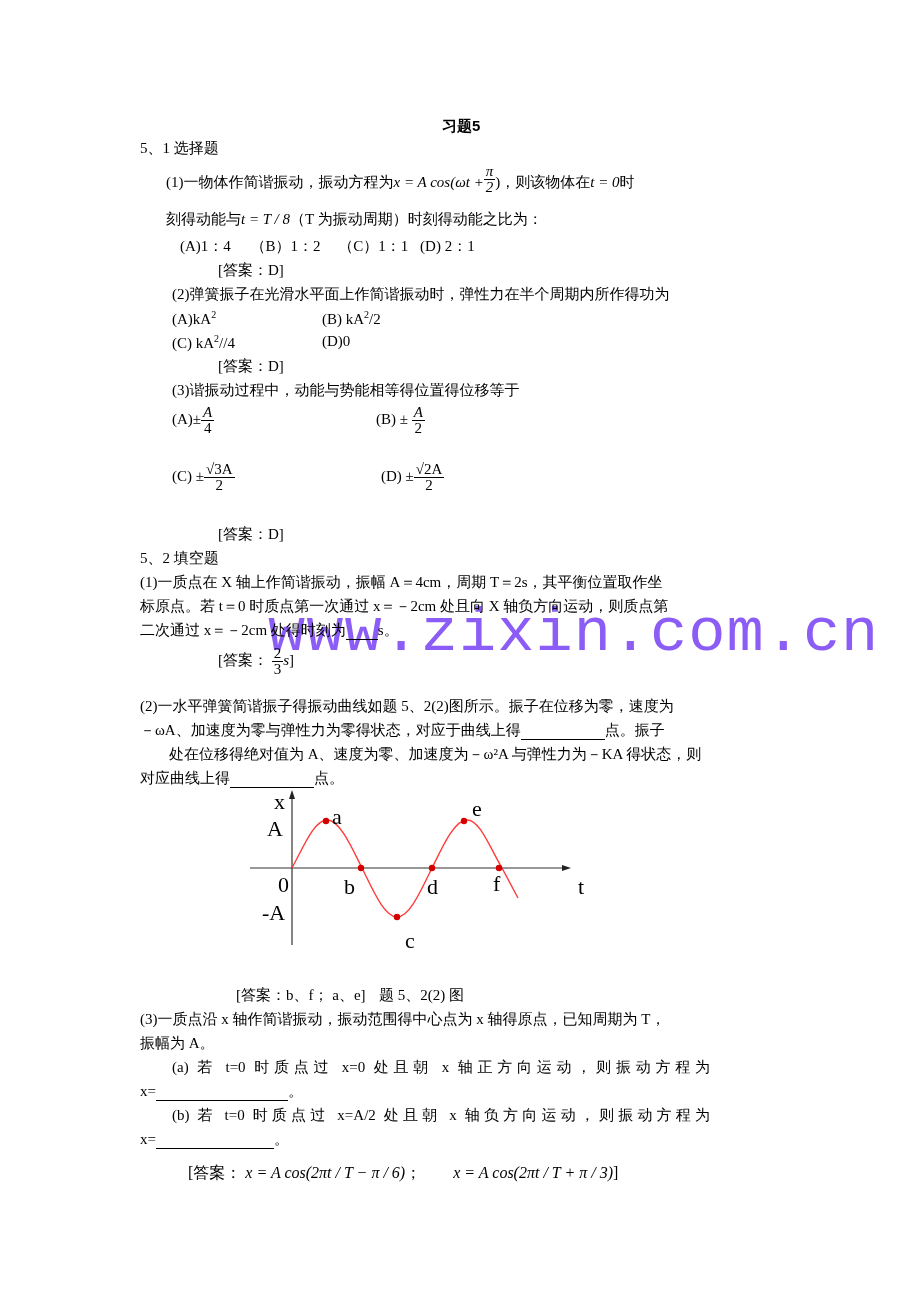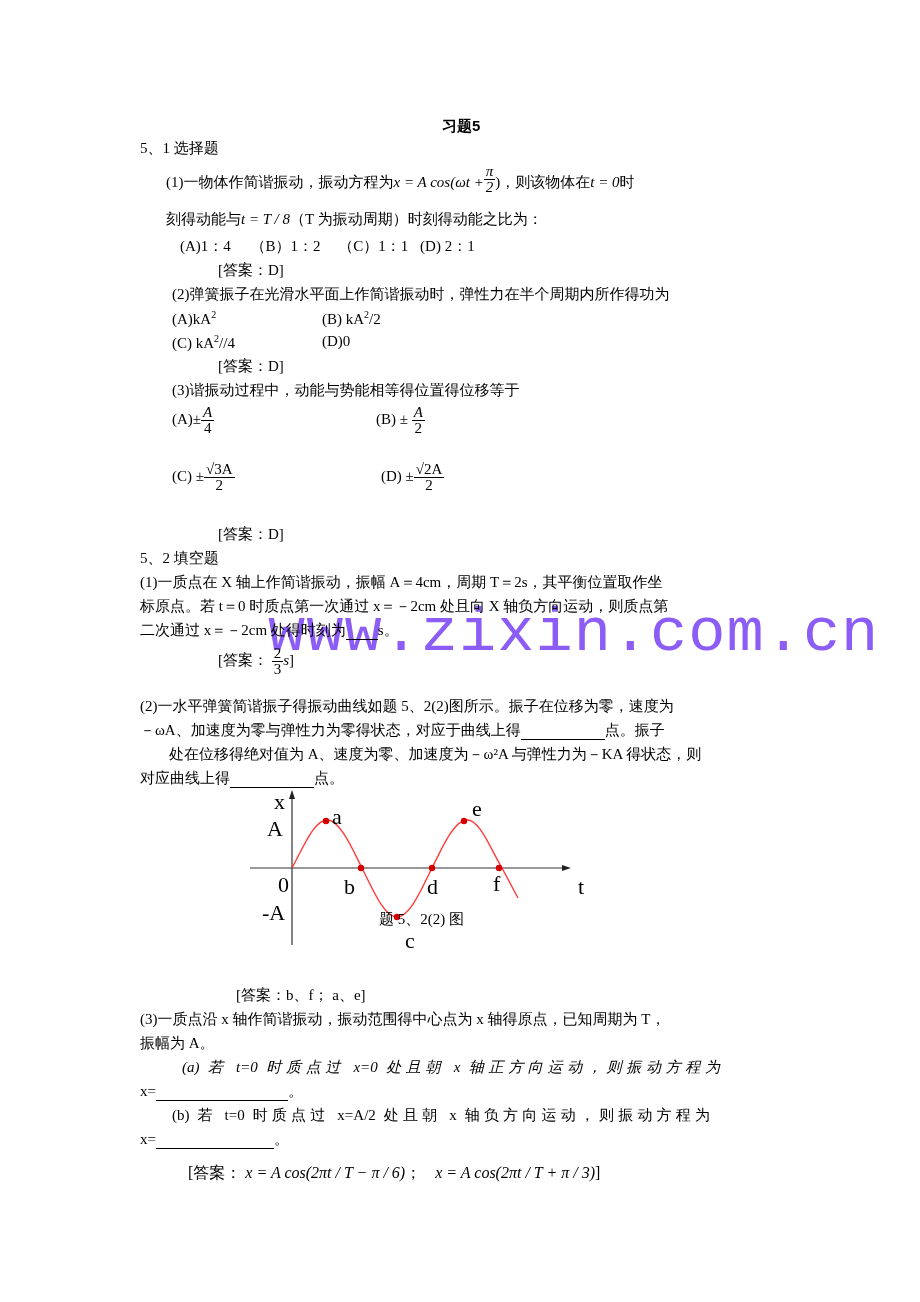--- a/index.html
+++ b/index.html
@@ -119,33 +119,33 @@
       <text x="332" y="824">a</text>
       <text x="344" y="894">b</text>
       <text x="405" y="948">c</text>
       <text x="427" y="894">d</text>
       <text x="472" y="816">e</text>
       <text x="493" y="891">f</text>
       <text x="578" y="894">t</text>
     </g>
   </svg>
 
-  <div class="abs" style="left:379px;top:910px;text-align:right;">题 5、2(2)  图</div>
+  <div class="abs" style="left:379px;top:986px;text-align:right;">题 5、2(2)  图</div>
   <div class="abs" style="left:236px;top:986px;">[答案：b、f；    a、e]</div>
 
   <div class="abs" style="left:140px;top:1010px;">(3)一质点沿 x 轴作简谐振动，振动范围得中心点为 x 轴得原点，已知周期为 T，</div>
   <div class="abs" style="left:140px;top:1034px;">振幅为 A。</div>
-  <div class="abs justify" style="left:182px;top:1058px;width:538px;font-style:italic;">(a) 若 t=0 时质点过 x=0 处且朝 x 轴正方向运动，则振动方程为</div>
+  <div class="abs justify" style="left:172px;top:1058px;width:538px;">(a) 若 t=0 时质点过 x=0 处且朝 x 轴正方向运动，则振动方程为</div>
   <div class="abs" style="left:140px;top:1082px;">
     <span>x=</span><span class="blank" style="width:132px;">&nbsp;</span><span>。</span>
   </div>
   <div class="abs justify" style="left:172px;top:1106px;width:538px;">(b)  若 t=0 时质点过 x=A/2 处且朝 x 轴负方向运动，则振动方程为</div>
   <div class="abs" style="left:140px;top:1130px;">
     <span>x=</span><span class="blank" style="width:118px;">&nbsp;</span><span>。</span>
   </div>
 
   <div class="abs" style="left:188px;top:1163px;font-size:16px;">
     <span>[答案：</span>
     <span class="it">x = A cos(2πt / T − π / 6)</span><span>；</span>
-    <span class="it" style="margin-left:10px;">x = A cos(2πt / T + π / 3)</span><span>]</span>
+    <span class="it" style="margin-left:28px;">x = A cos(2πt / T + π / 3)</span><span>]</span>
   </div>
 
 </div>
 
 </body></html>

